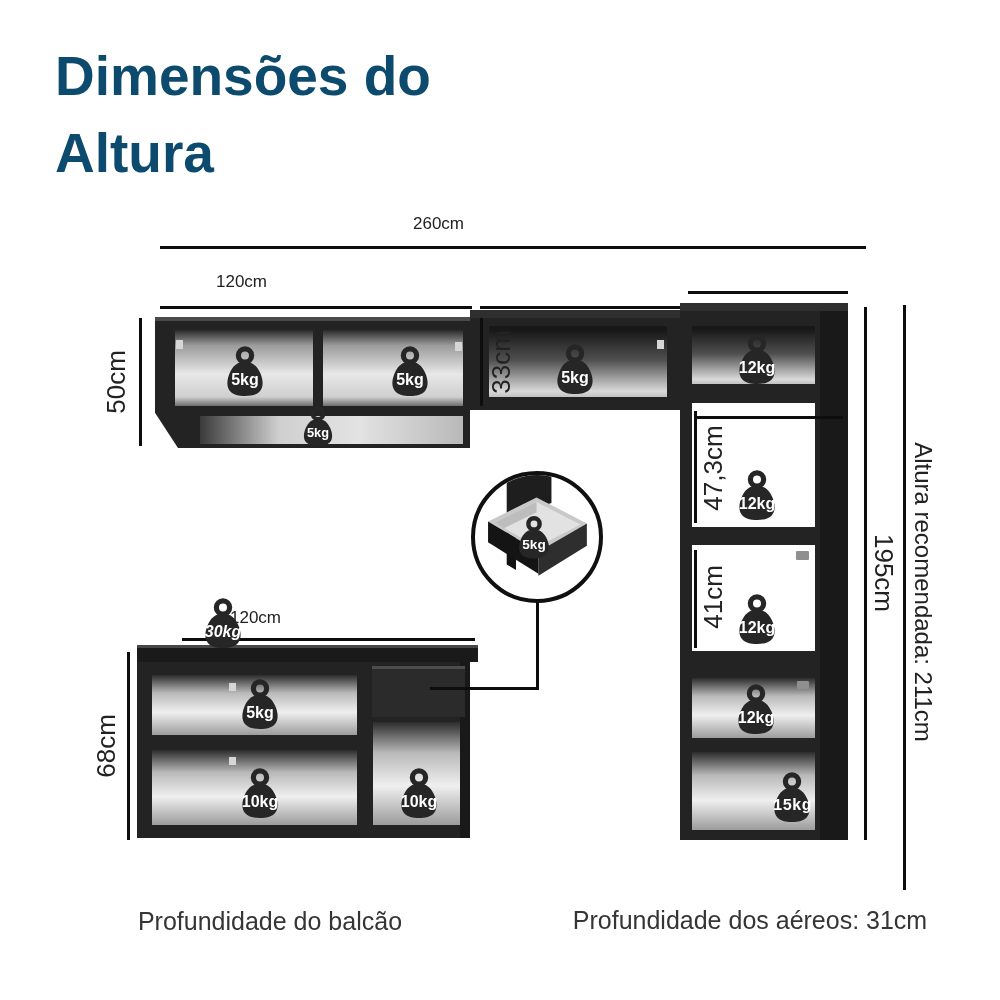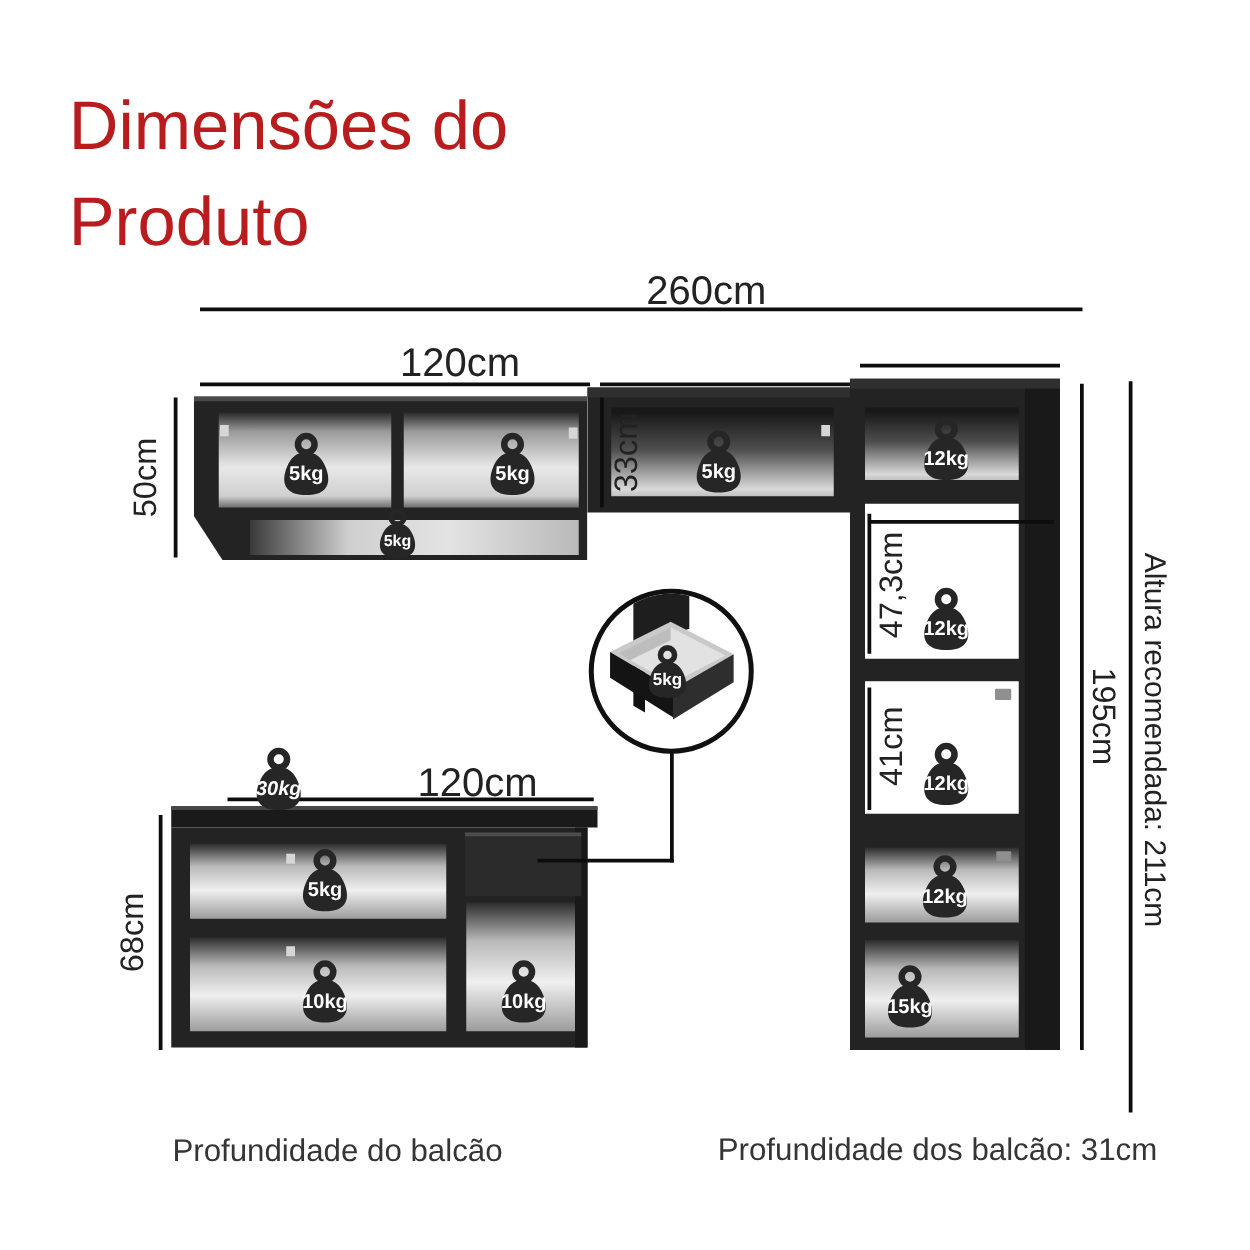--- a/index.html
+++ b/index.html
@@ -3,26 +3,26 @@
 <meta charset="utf-8">
 <style>
   html,body{margin:0;padding:0;background:#fff;}
   #stage{position:relative;width:1000px;height:1000px;background:#ffffff;overflow:hidden;
          font-family:"Liberation Sans", sans-serif;color:#2a2a2a;}
   .abs{position:absolute;}
   
   .hline{position:absolute;height:3px;background:#0d0d0d;}
   .vline{position:absolute;width:3px;background:#0d0d0d;}
   
-  .dim{position:absolute;font-size:32px;color:#222;white-space:nowrap;text-align:right;}
+  .dim{position:absolute;font-size:17px;color:#222;white-space:nowrap;text-align:left;}
   .vlabel{position:absolute;font-size:26px;color:#222;white-space:nowrap;
           transform:translate(-50%,-50%) rotate(-90deg);}
   .vlabel.cw{transform:translate(-50%,-50%) rotate(90deg);}
   
-  .title{position:absolute;left:55px;top:38px;font-size:55px;line-height:77px;font-weight:normal;color:#b91c1c;margin-top:24px;}
+  .title{position:absolute;left:55px;top:38px;font-size:55px;line-height:77px;font-weight:bold;color:#0c4a6e;}
   
   .panel{position:absolute;background:#232323;}
   .face-top{position:absolute;background:#2f2f2f;}
   .face-side{position:absolute;background:#191919;}
   .inner{position:absolute;background:linear-gradient(180deg,#2a2a2a 0%,#9a9a9a 20%,#e8e8e8 58%,#cfcfcf 88%,#6e6e6e 100%);}
   .inner.dark-top{background:linear-gradient(180deg,#181818 6%,#4f4f4f 48%,#d9d9d9 92%,#c2c2c2 100%);}
   .inner.glow{background:linear-gradient(180deg,#2c2c2c 0%,#b9b9b9 30%,#efefef 62%,#9c9c9c 100%);}
   .niche{position:absolute;background:#ffffff;}
   .hinge{position:absolute;background:#d6d6d6;}
   .handle{position:absolute;background:#8f8f8f;border-radius:1px;}
@@ -39,21 +39,21 @@
   
   .caption{position:absolute;font-size:25px;color:#353535;text-align:center;line-height:32px;}
 </style>
 </head>
 <body>
 
 <div id="stage">
 
   <div class="title">
     <div>Dimensões do</div>
-    <div>Produto</div>
+    <div>Altura</div>
   </div>
 
   <div class="dim" style="left:413px;top:214px;width:200px;">260cm</div>
   <div class="hline" style="left:160px;top:246px;width:706px;"></div>
 
   <div class="dim" style="left:216px;top:272px;width:200px;">120cm</div>
   <div class="hline" style="left:160px;top:306px;width:312px;"></div>
 
   <div class="hline" style="left:480px;top:306px;width:205px;"></div>
 
@@ -187,21 +187,21 @@
       </svg>
       <span class="kg">12kg</span>
     </div>
   <div class="weight" style="left:727px;top:683px;">
       <svg viewBox="0 0 72 66" xmlns="http://www.w3.org/2000/svg">
         <path fill="#262626" fill-rule="evenodd" d="M36,1.5 a11.5,11.5 0 1,0 0,23 a11.5,11.5 0 1,0 0,-23 z m0,6.5 a5,5 0 1,1 0,10 a5,5 0 1,1 0,-10 z"></path>
         <path fill="#262626" d="M36,21 C26,21 20.5,27 17,35 C13.5,43 12.5,52 17.5,57.5 C21.5,62 28,63.5 36,63.5 C44,63.5 50.5,62 54.5,57.5 C59.5,52 58.5,43 55,35 C51.5,27 46,21 36,21 Z"></path>
       </svg>
       <span class="kg">12kg</span>
     </div>
-  <div class="weight" style="left:699px;top:771px;">
+  <div class="weight" style="left:763px;top:771px;font-family:Liberation Mono, monospace;">
       <svg viewBox="0 0 72 66" xmlns="http://www.w3.org/2000/svg">
         <path fill="#262626" fill-rule="evenodd" d="M36,1.5 a11.5,11.5 0 1,0 0,23 a11.5,11.5 0 1,0 0,-23 z m0,6.5 a5,5 0 1,1 0,10 a5,5 0 1,1 0,-10 z"></path>
         <path fill="#262626" d="M36,21 C26,21 20.5,27 17,35 C13.5,43 12.5,52 17.5,57.5 C21.5,62 28,63.5 36,63.5 C44,63.5 50.5,62 54.5,57.5 C59.5,52 58.5,43 55,35 C51.5,27 46,21 36,21 Z"></path>
       </svg>
       <span class="kg">15kg</span>
     </div>
 
   <div class="weight" style="left:194px;top:597px;font-style:italic;">
       <svg viewBox="0 0 72 66" xmlns="http://www.w3.org/2000/svg">
         <path fill="#262626" fill-rule="evenodd" d="M36,1.5 a11.5,11.5 0 1,0 0,23 a11.5,11.5 0 1,0 0,-23 z m0,6.5 a5,5 0 1,1 0,10 a5,5 0 1,1 0,-10 z"></path>
@@ -234,15 +234,15 @@
       <svg viewBox="0 0 72 66" xmlns="http://www.w3.org/2000/svg">
         <path fill="#262626" fill-rule="evenodd" d="M36,1.5 a11.5,11.5 0 1,0 0,23 a11.5,11.5 0 1,0 0,-23 z m0,6.5 a5,5 0 1,1 0,10 a5,5 0 1,1 0,-10 z"></path>
         <path fill="#262626" d="M36,21 C26,21 20.5,27 17,35 C13.5,43 12.5,52 17.5,57.5 C21.5,62 28,63.5 36,63.5 C44,63.5 50.5,62 54.5,57.5 C59.5,52 58.5,43 55,35 C51.5,27 46,21 36,21 Z"></path>
       </svg>
       <span class="kg">5kg</span>
     </div>
 
   <div class="caption" style="left:90px;top:884px;width:360px;margin-top:21px;">
     <div>Profundidade do balcão</div>
   </div>
-  <div class="caption" style="left:545px;top:904px;width:410px;">Profundidade dos balcão: 31cm</div>
+  <div class="caption" style="left:545px;top:904px;width:410px;">Profundidade dos aéreos: 31cm</div>
 
 </div>
 
 </body></html>

